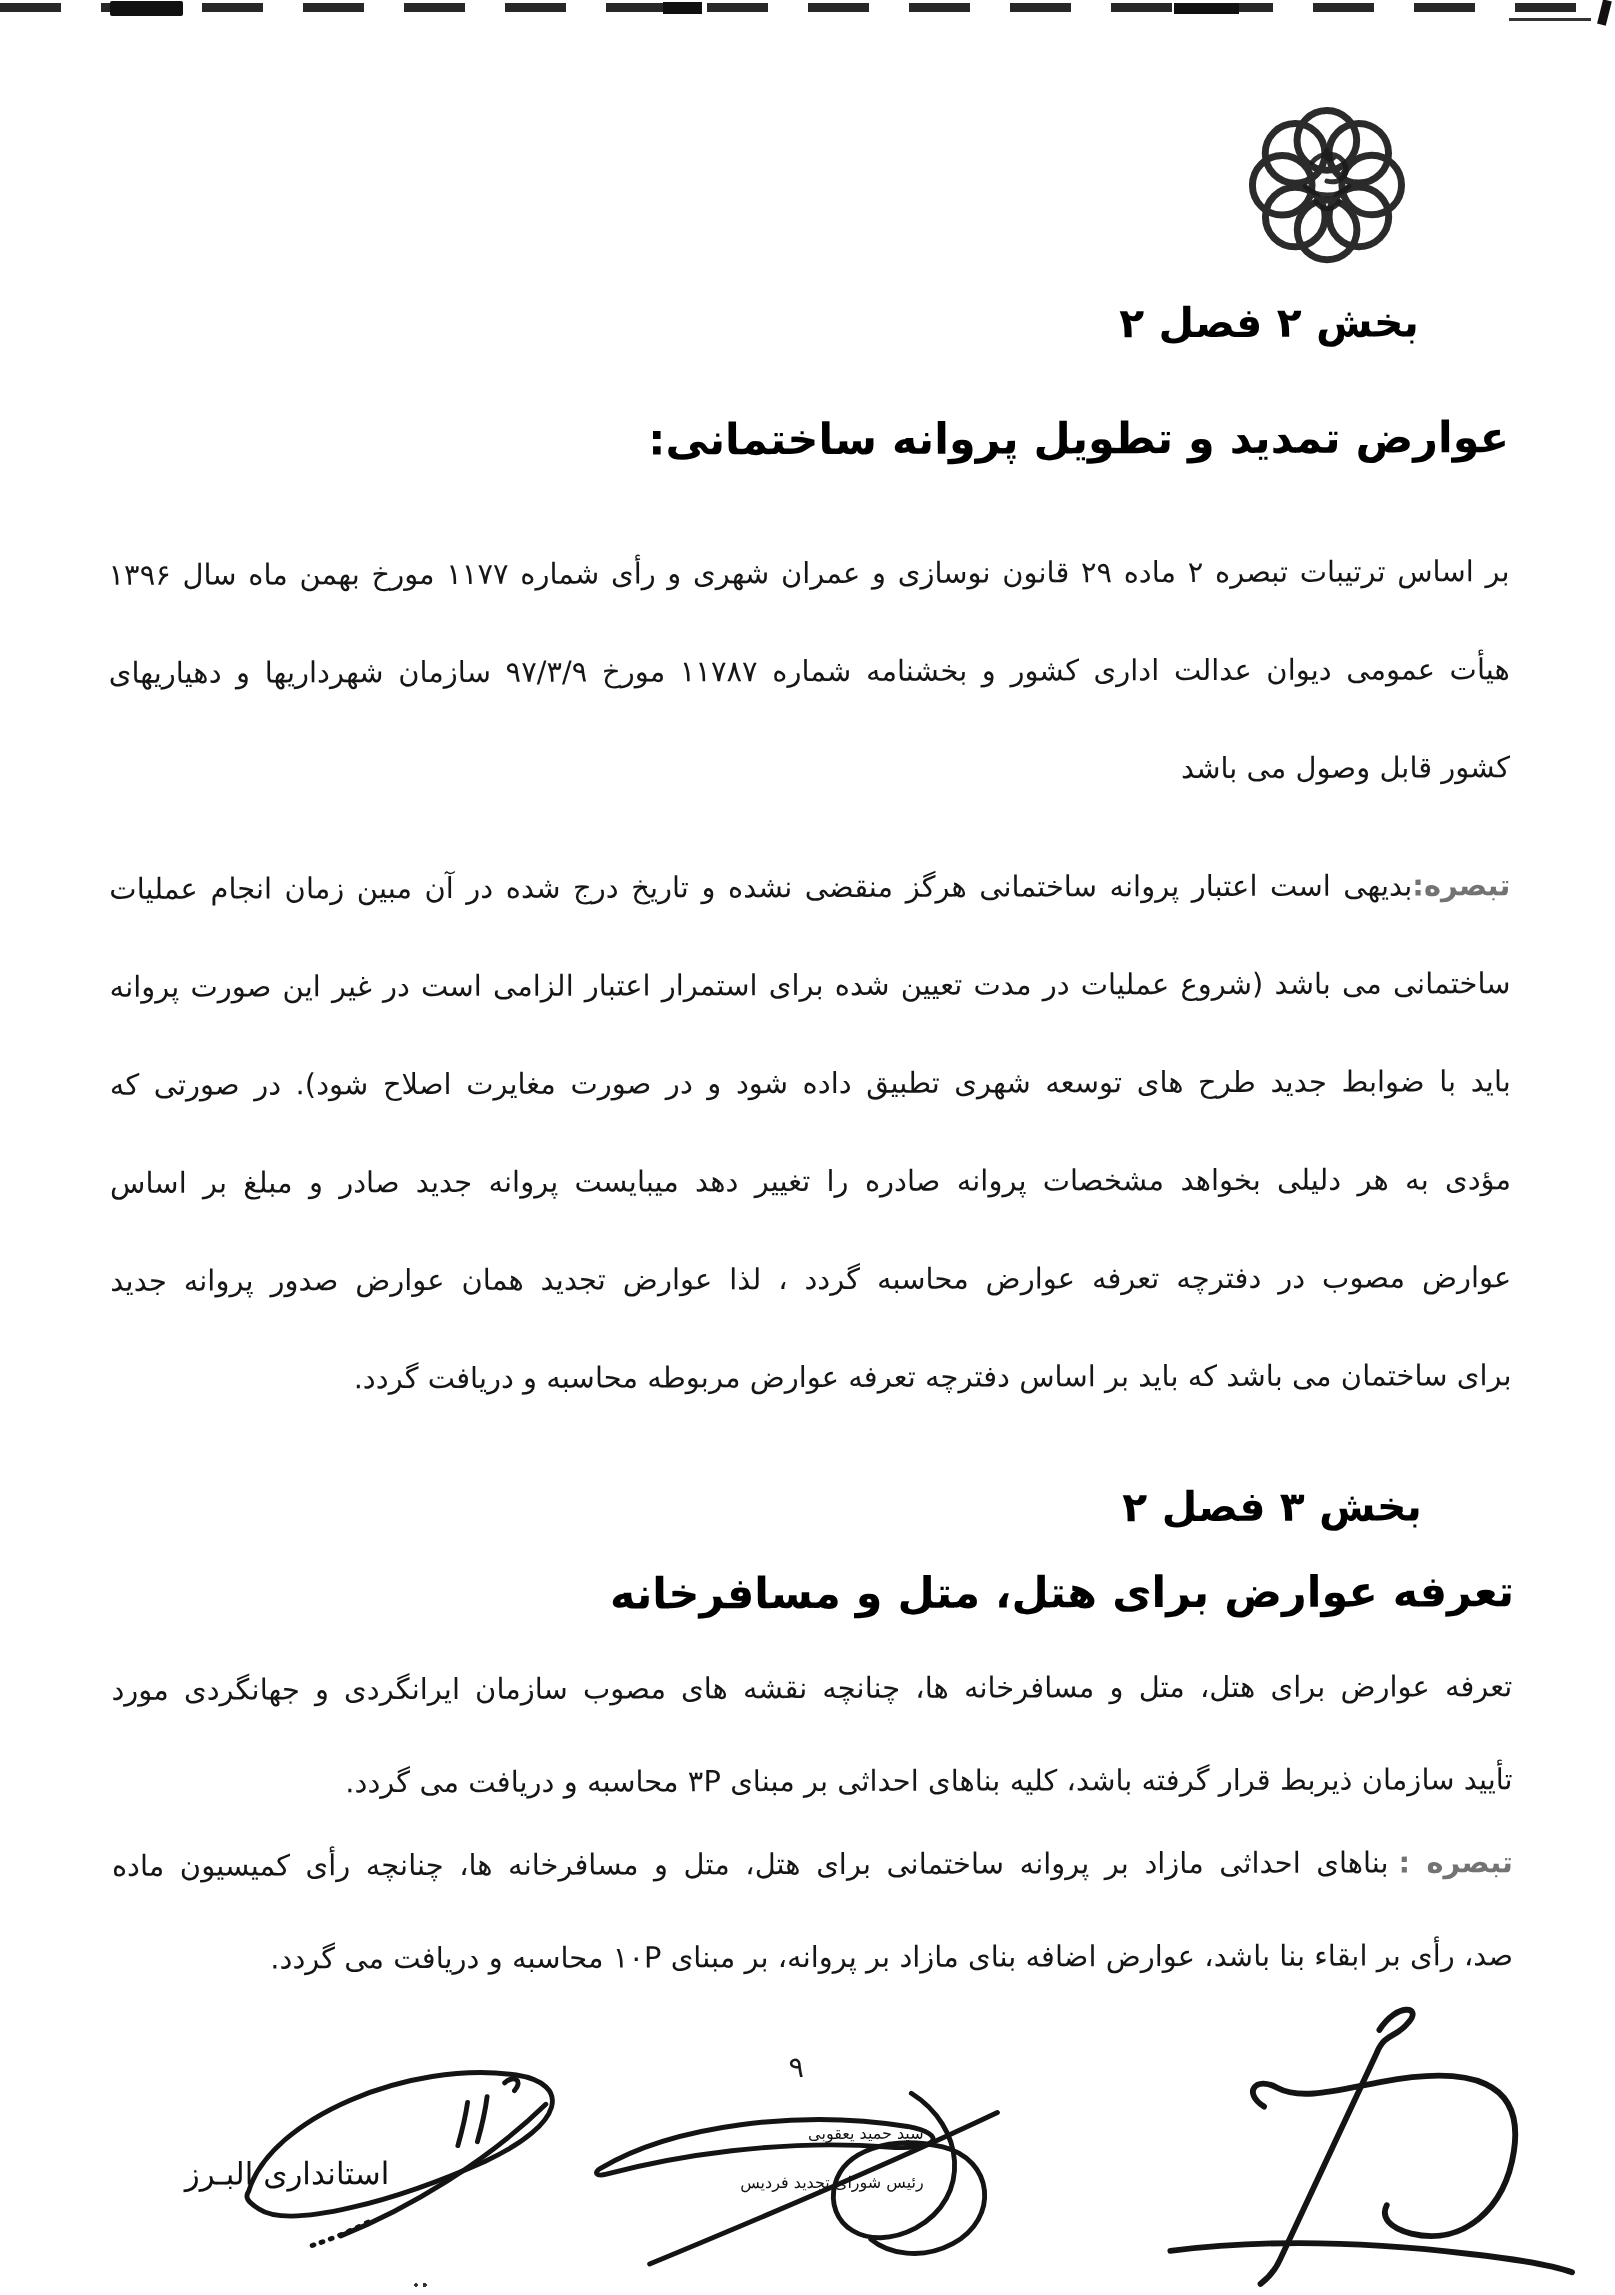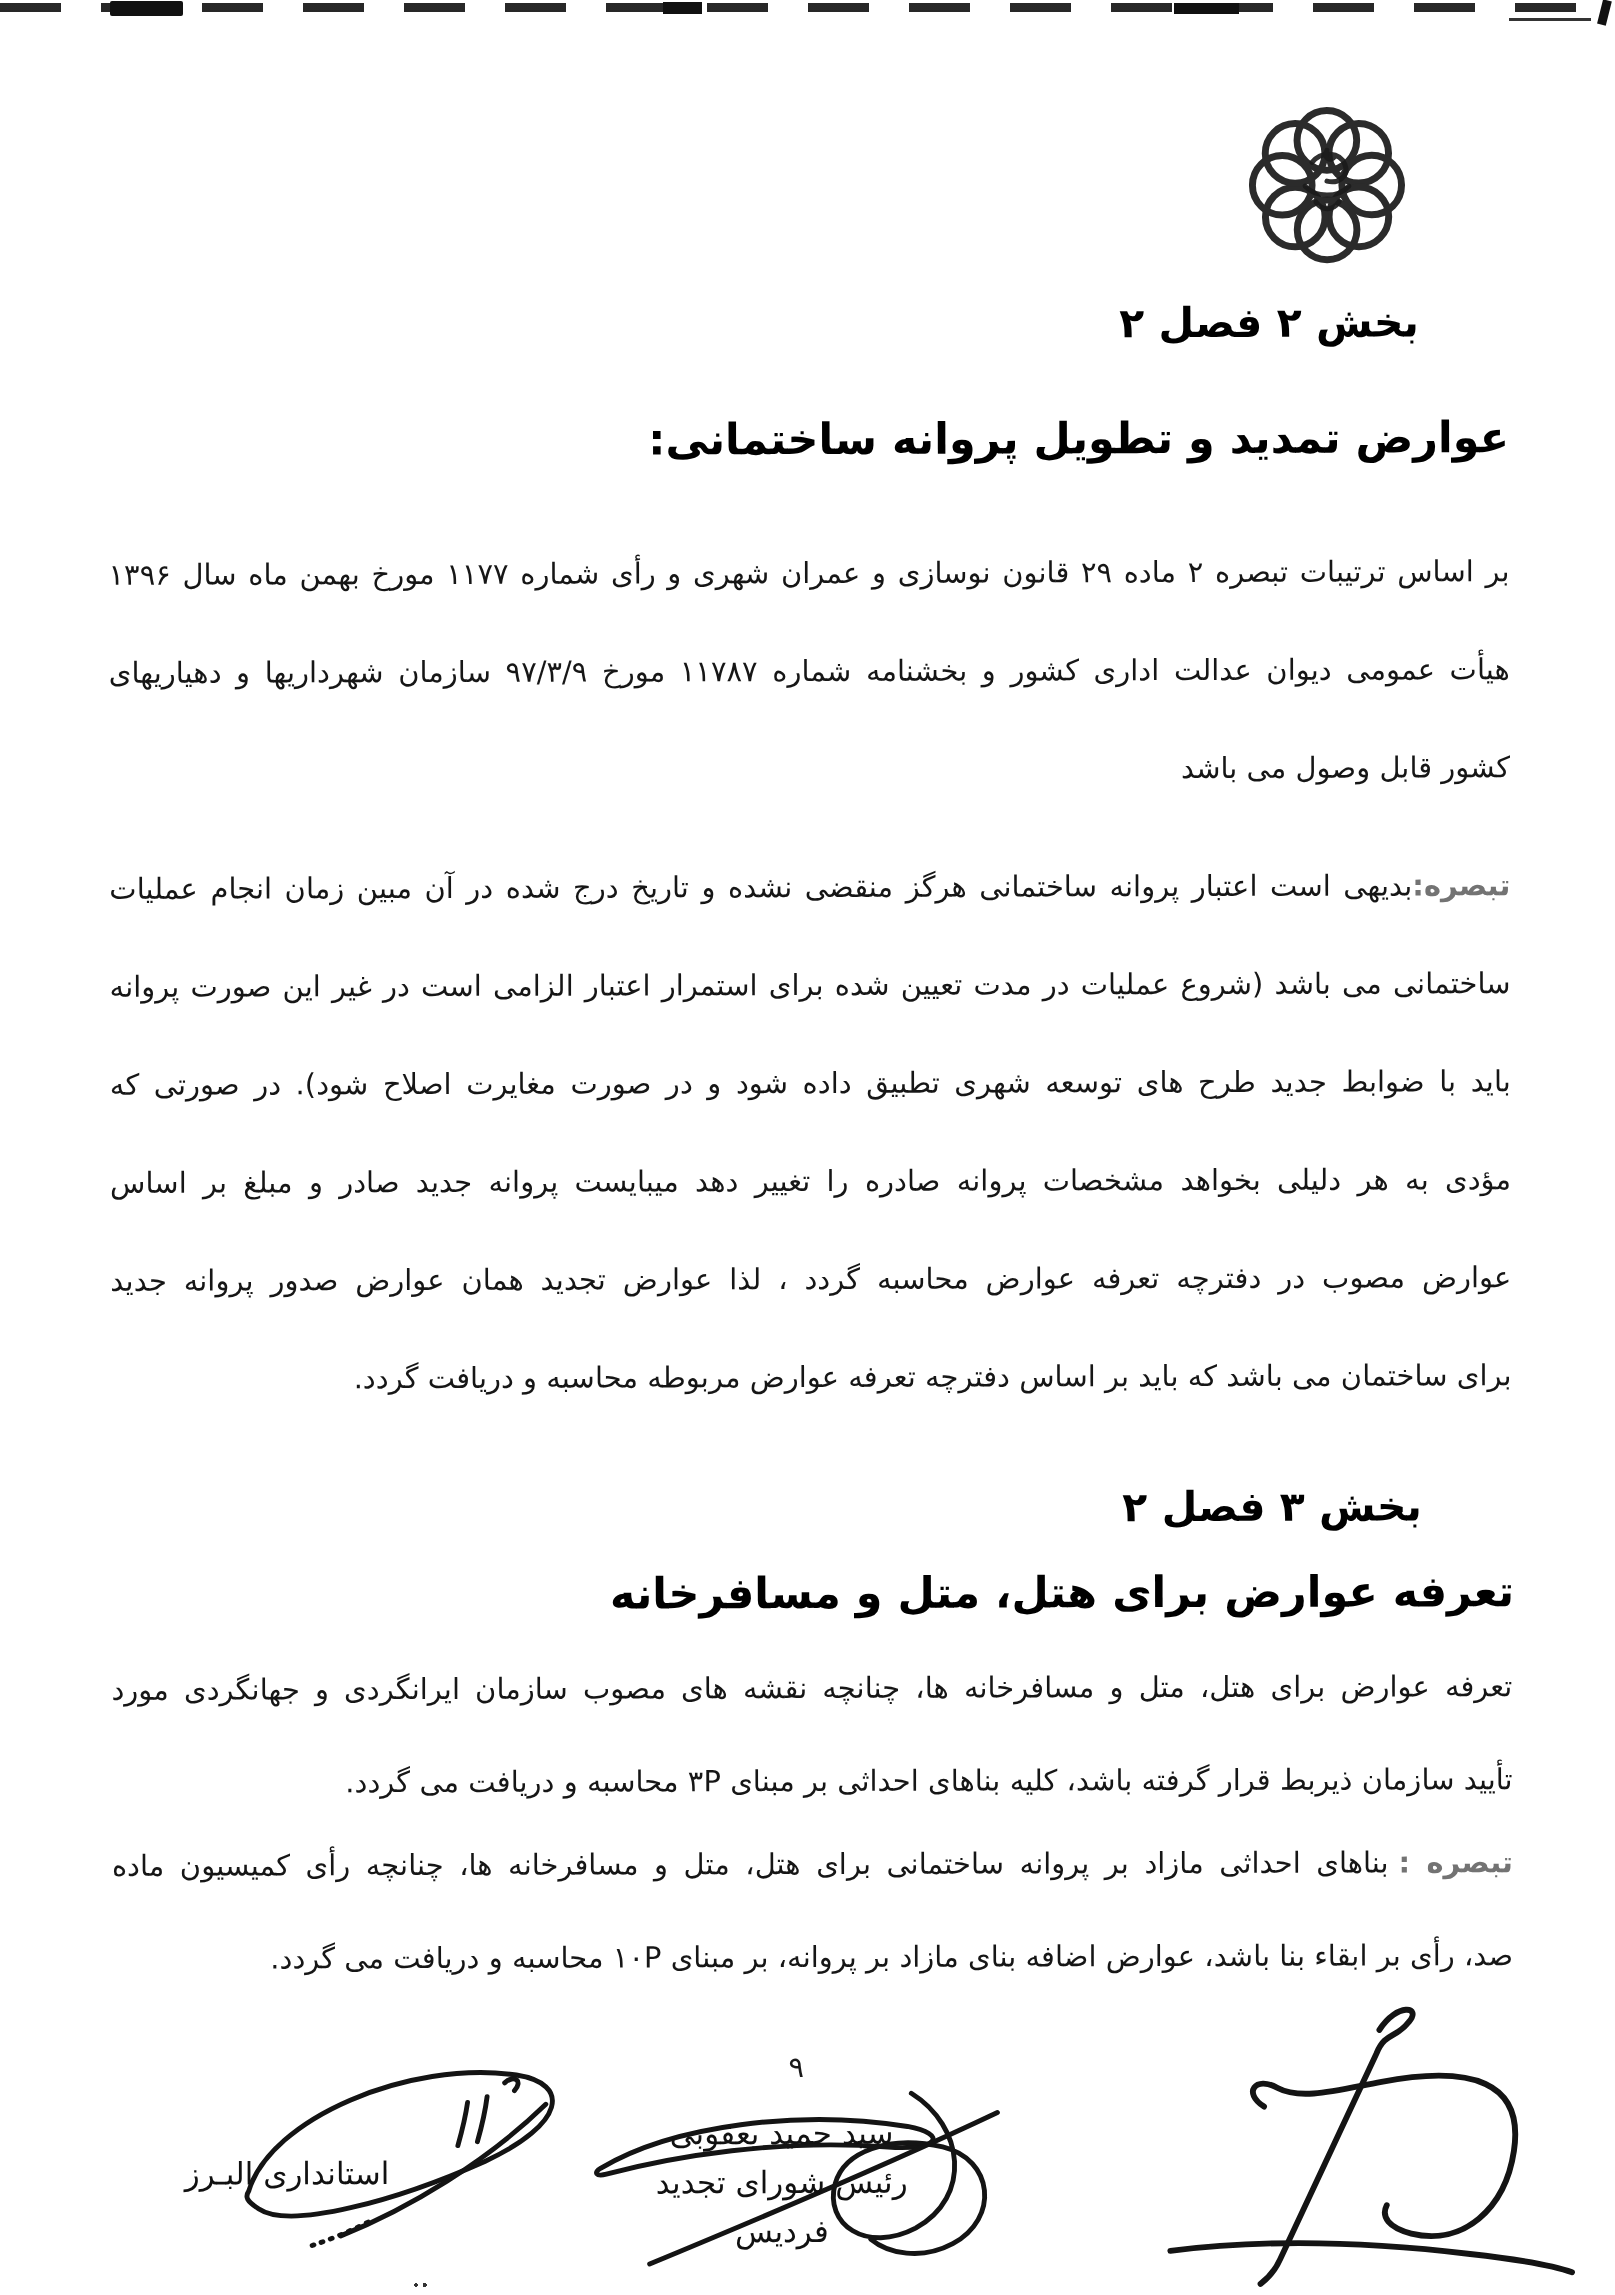--- a/index.html
+++ b/index.html
@@ -60,21 +60,21 @@
     font-size:29px;color:#1a1a1a;direction:rtl;
   }
 
   .sig-svg{position:absolute;}
   .sig-mayor-svg{left:1142px;top:1998px;width:431px;height:296px;}
   .sig-council-svg{left:580px;top:2070px;width:421px;height:223px;}
   .sig-gov-svg{left:218px;top:2041px;width:365px;height:223px;}
 
   .sig-text{position:absolute;direction:rtl;color:#111;}
   .sig-mayor-text{right:113px;top:2109px;width:255px;text-align:center;font-size:26.5px;line-height:53px;}
-  .sig-council-text{left:637px;top:2109px;width:284px;text-align:center;font-size:31px;line-height:49px;}
+  .sig-council-text{left:637px;top:2109px;width:284px;text-align:right;font-size:16px;line-height:49px;}
   .sig-gov-text{left:182px;top:2154px;font-size:31px;}
 
   .bottom-dots{position:absolute;left:410px;top:2282px;width:15.7px;height:4.9px;
     background:radial-gradient(circle at 2.9px 2px,#333 2px,transparent 2px),
                radial-gradient(circle at 11.8px 2px,#333 2px,transparent 2px);}
 </style>
 </head>
 <body>
 
 <div class="page">

